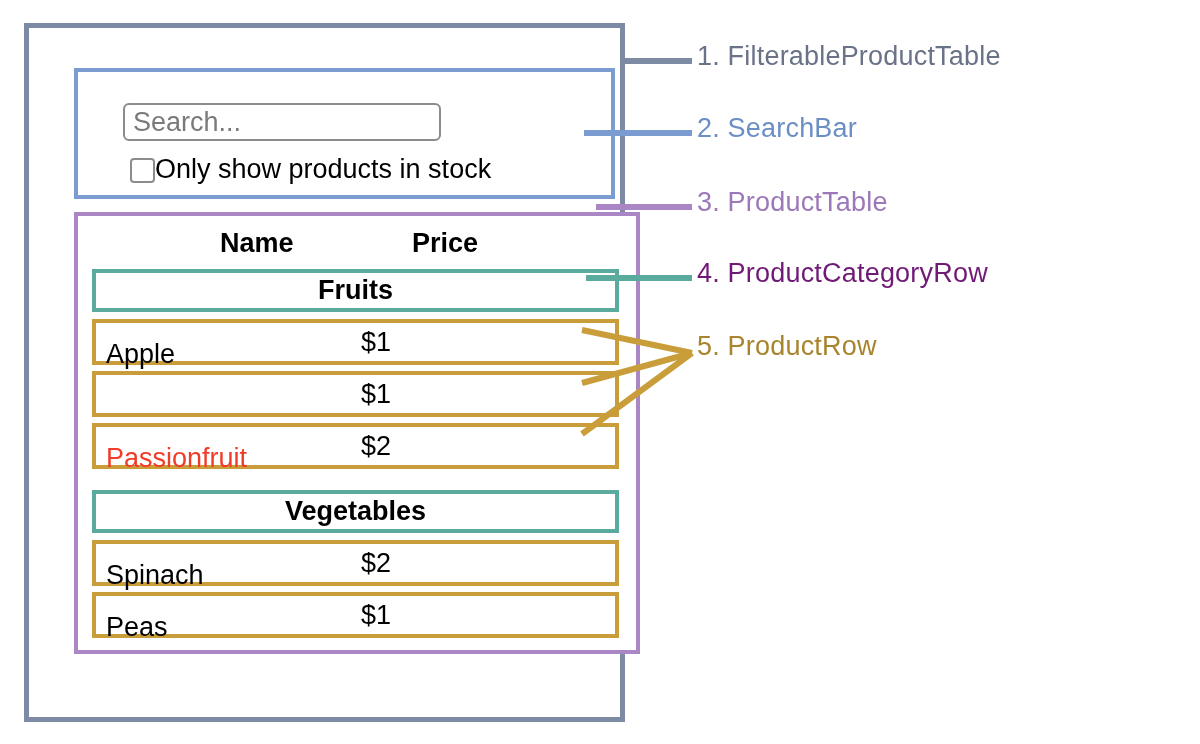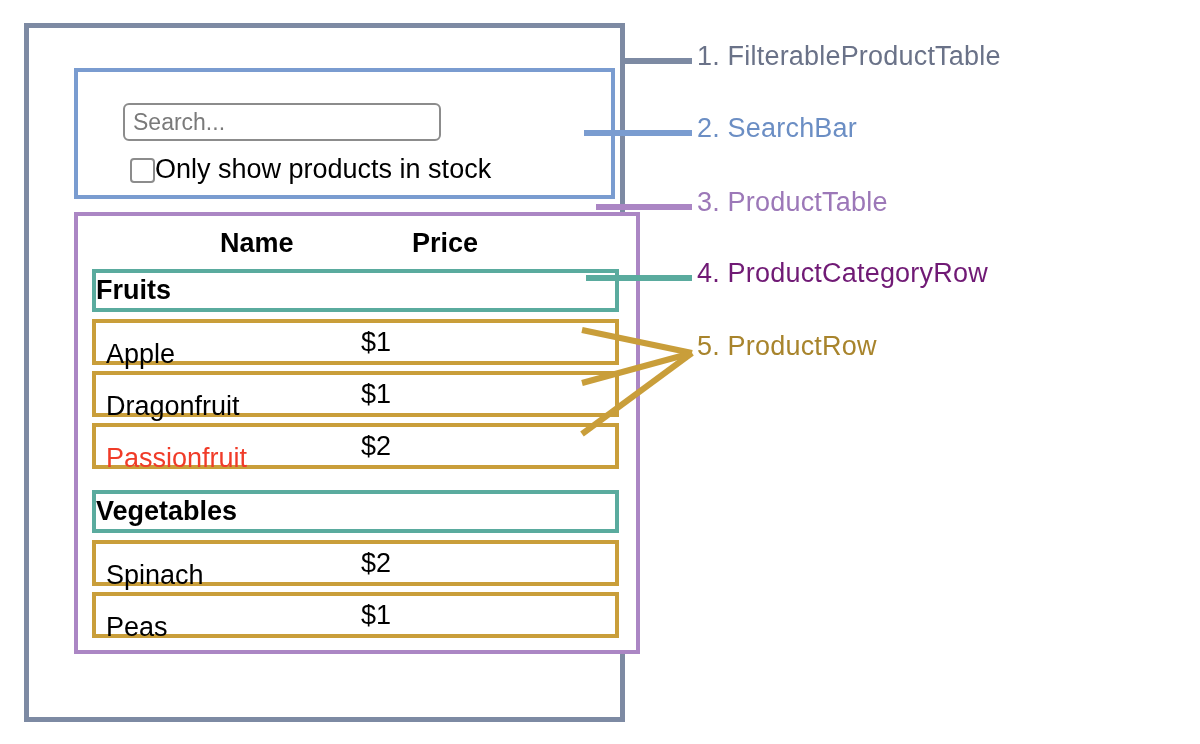--- a/index.html
+++ b/index.html
@@ -49,21 +49,21 @@
     position: absolute;
     left: 45px;
     top: 31px;
     width: 318px;
     height: 38px;
     box-sizing: border-box;
     border: 2px solid #8c8c8c;
     border-radius: 6px;
     background: #ffffff;
     font-family: "Liberation Sans", sans-serif;
-    font-size: 23px;
+    font-size: 27px;
     color: #6e6e6e;
     padding: 0 8px;
     line-height: 34px;
     outline: none;
   }
   .search-input::placeholder { color: #7a7a7a; opacity: 1; }
 
   .checkbox-row {
     position: absolute;
     left: 52px;
@@ -126,21 +126,21 @@
   
   .category-row {
     position: relative;
     box-sizing: border-box;
     border: 4px solid #5aab9e;
     background: #ffffff;
     height: 43px;
     margin-bottom: 7px;
     display: flex;
     align-items: center;
-    justify-content: flex-start;
+    justify-content: center;
   }
   .category-label {
     font-family: "Liberation Sans", sans-serif;
     font-weight: bold;
     font-size: 27px;
     color: #000000;
     line-height: 1;
   }
 
   
@@ -219,21 +219,20 @@
         <div class="category-row">
           <span class="category-label">Fruits</span>
         </div>
 
         <div class="product-row">
           <span class="product-name">Apple</span>
           <span class="product-price">$1</span>
         </div>
 
         <div class="product-row">
-          <span class="product-name">Dragonfruit</span>
           <span class="product-price">$1</span>
         </div>
 
         <div class="product-row out-of-stock">
           <span class="product-name">Passionfruit</span>
           <span class="product-price">$2</span>
         </div>
 
         <div class="group-gap"></div>
 

